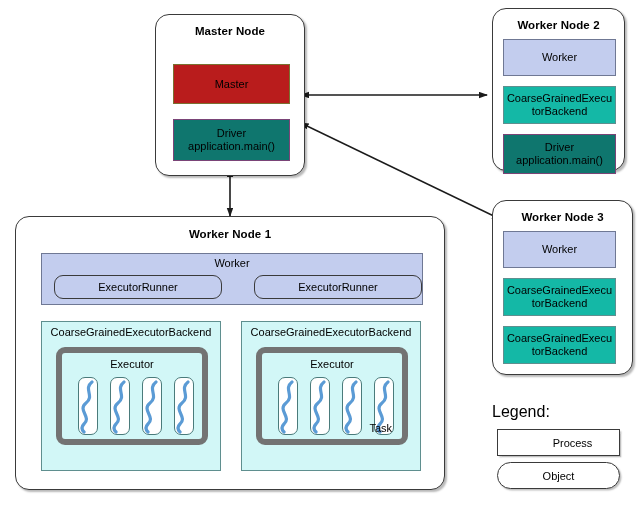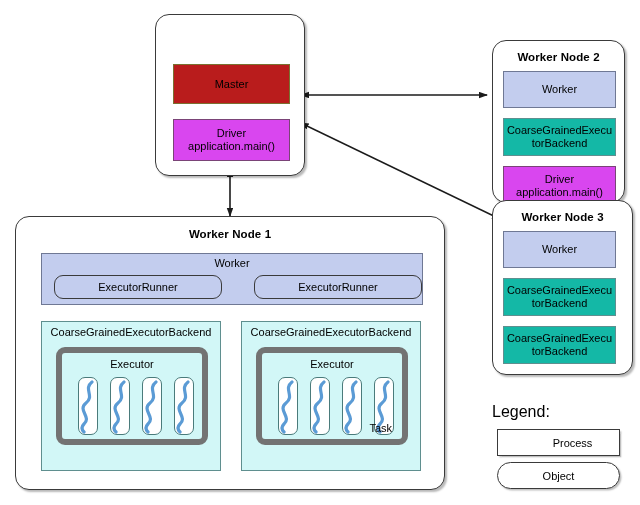--- a/index.html
+++ b/index.html
@@ -49,21 +49,21 @@
     border: 1px solid #6e6e6e;
     display: flex;
     align-items: center;
     justify-content: center;
     text-align: center;
     font-size: 11px;
     line-height: 13px;
     white-space: pre-line;
   }
   .block.master   { background: #b91c1c; border-color: #7a7030; }
-  .block.driver   { background: #d946ef; border-color: #7a4477; }
+  .block.driver   { background: #0f766e; border-color: #7a4477; }
   .block.worker   { background: #c3cdee; border-color: #6f7894; }
   .block.cgeb     { background: #14b8a6; border-color: #5f8f8f; }
 
   
   .worker-band {
     position: absolute;
     background: #c3cdee;
     border: 1px solid #6f7894;
     box-sizing: border-box;
   }
@@ -202,28 +202,29 @@
     <g>
       <line x1="128" y1="300" x2="128" y2="320" stroke="#1b1b1b" stroke-width="1.4" marker-end="url(#ah)"></line>
     </g>
 
     <g>
       <line x1="328" y1="300" x2="328" y2="320" stroke="#1b1b1b" stroke-width="1.4" marker-end="url(#ah)"></line>
     </g>
   </svg>
 
   <div class="node" style="left:155px; top:14px; width:150px; height:162px;">
+    <div class="node-title" style="top:10px;">Master Node</div>
 
     <div class="block master" style="left:17px; top:49px; width:117px; height:40px;">Master</div>
 
     <div class="block driver" style="left:17px; top:104px; width:117px; height:42px;">Driver
 application.main()</div>
   </div>
 
-  <div class="node" style="left:492px; top:8px; width:133px; height:163px;margin-top:32px;">
+  <div class="node" style="left:492px; top:8px; width:133px; height:163px;">
     <div class="node-title" style="top:10px;">Worker Node 2</div>
 
     <div class="block worker" style="left:10px; top:30px; width:113px; height:37px;">Worker</div>
 
     <div class="block cgeb" style="left:10px; top:77px; width:113px; height:38px;">CoarseGrainedExecu
 torBackend</div>
 
     <div class="block driver" style="left:10px; top:125px; width:113px; height:40px;">Driver
 application.main()</div>
   </div>

